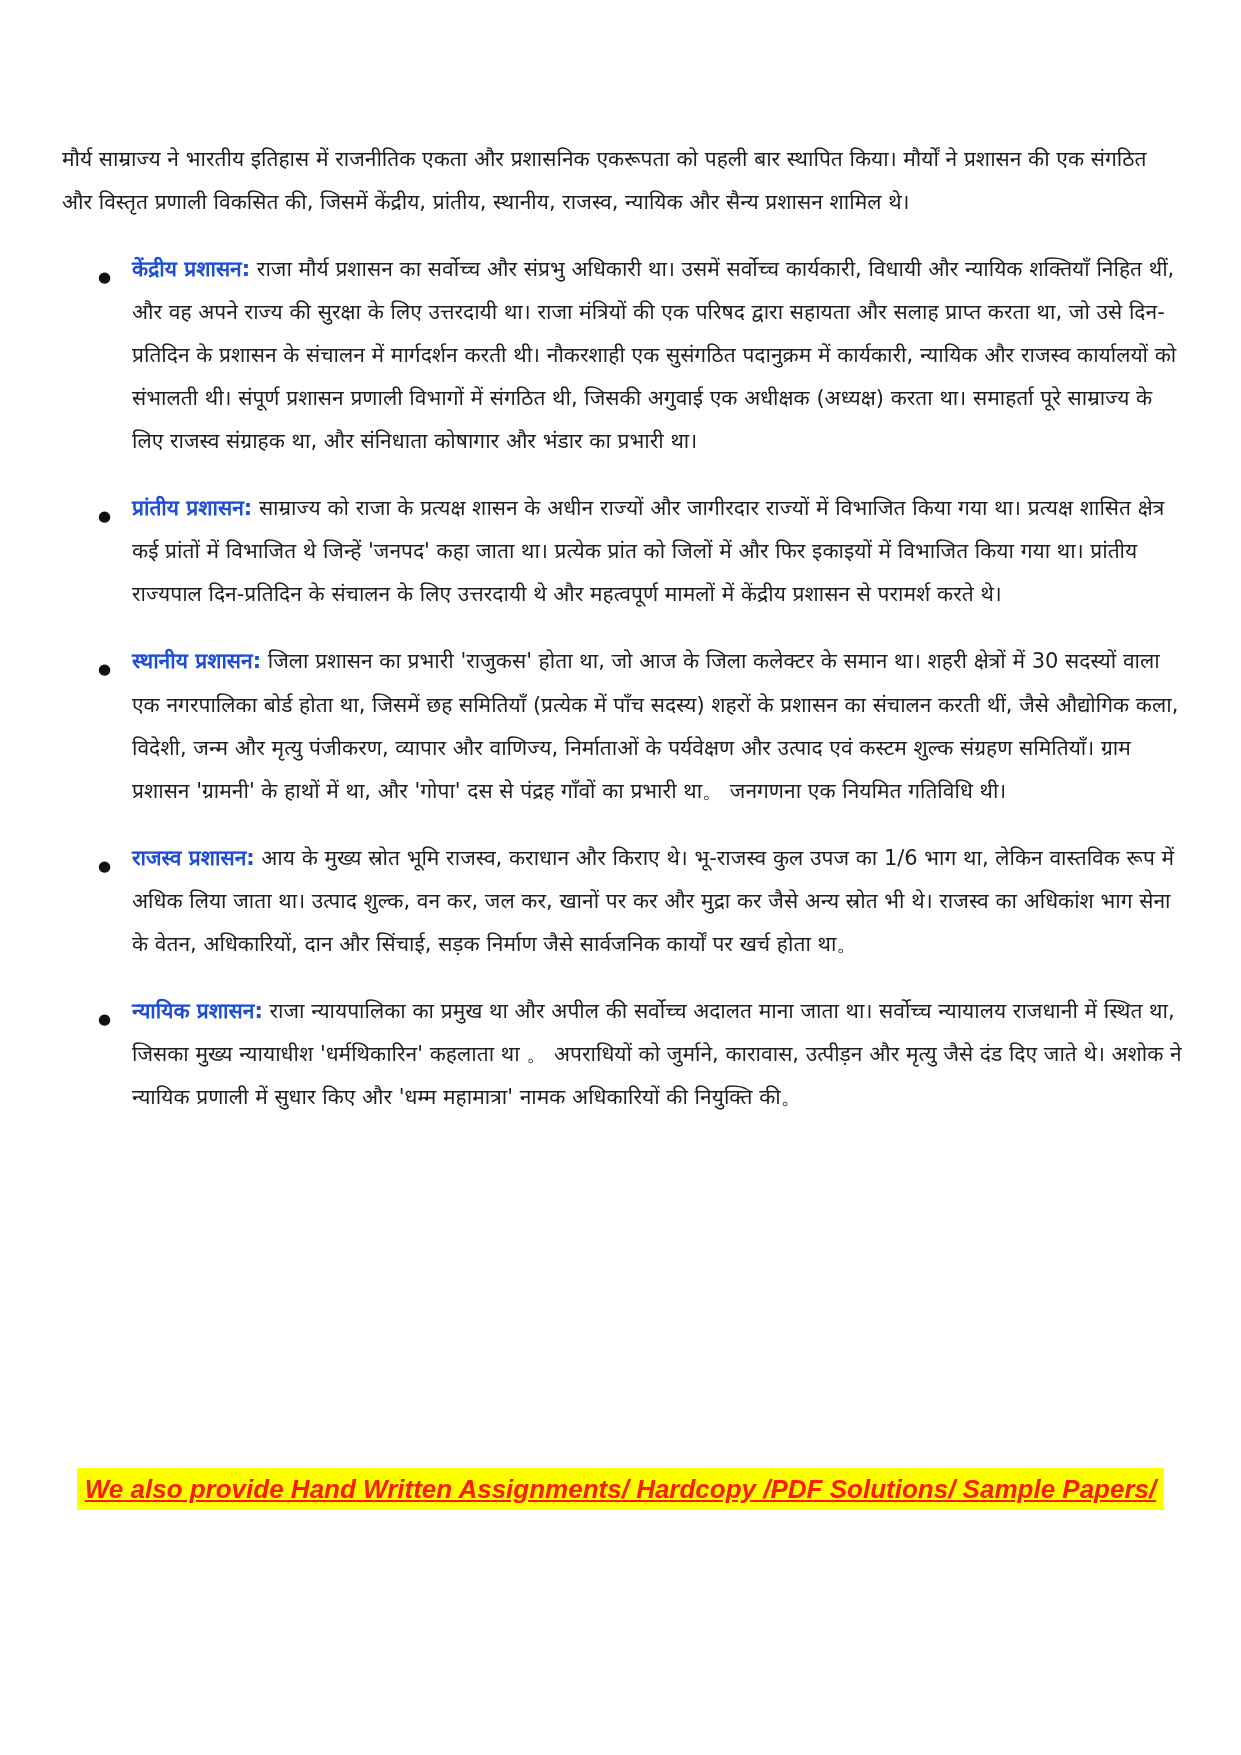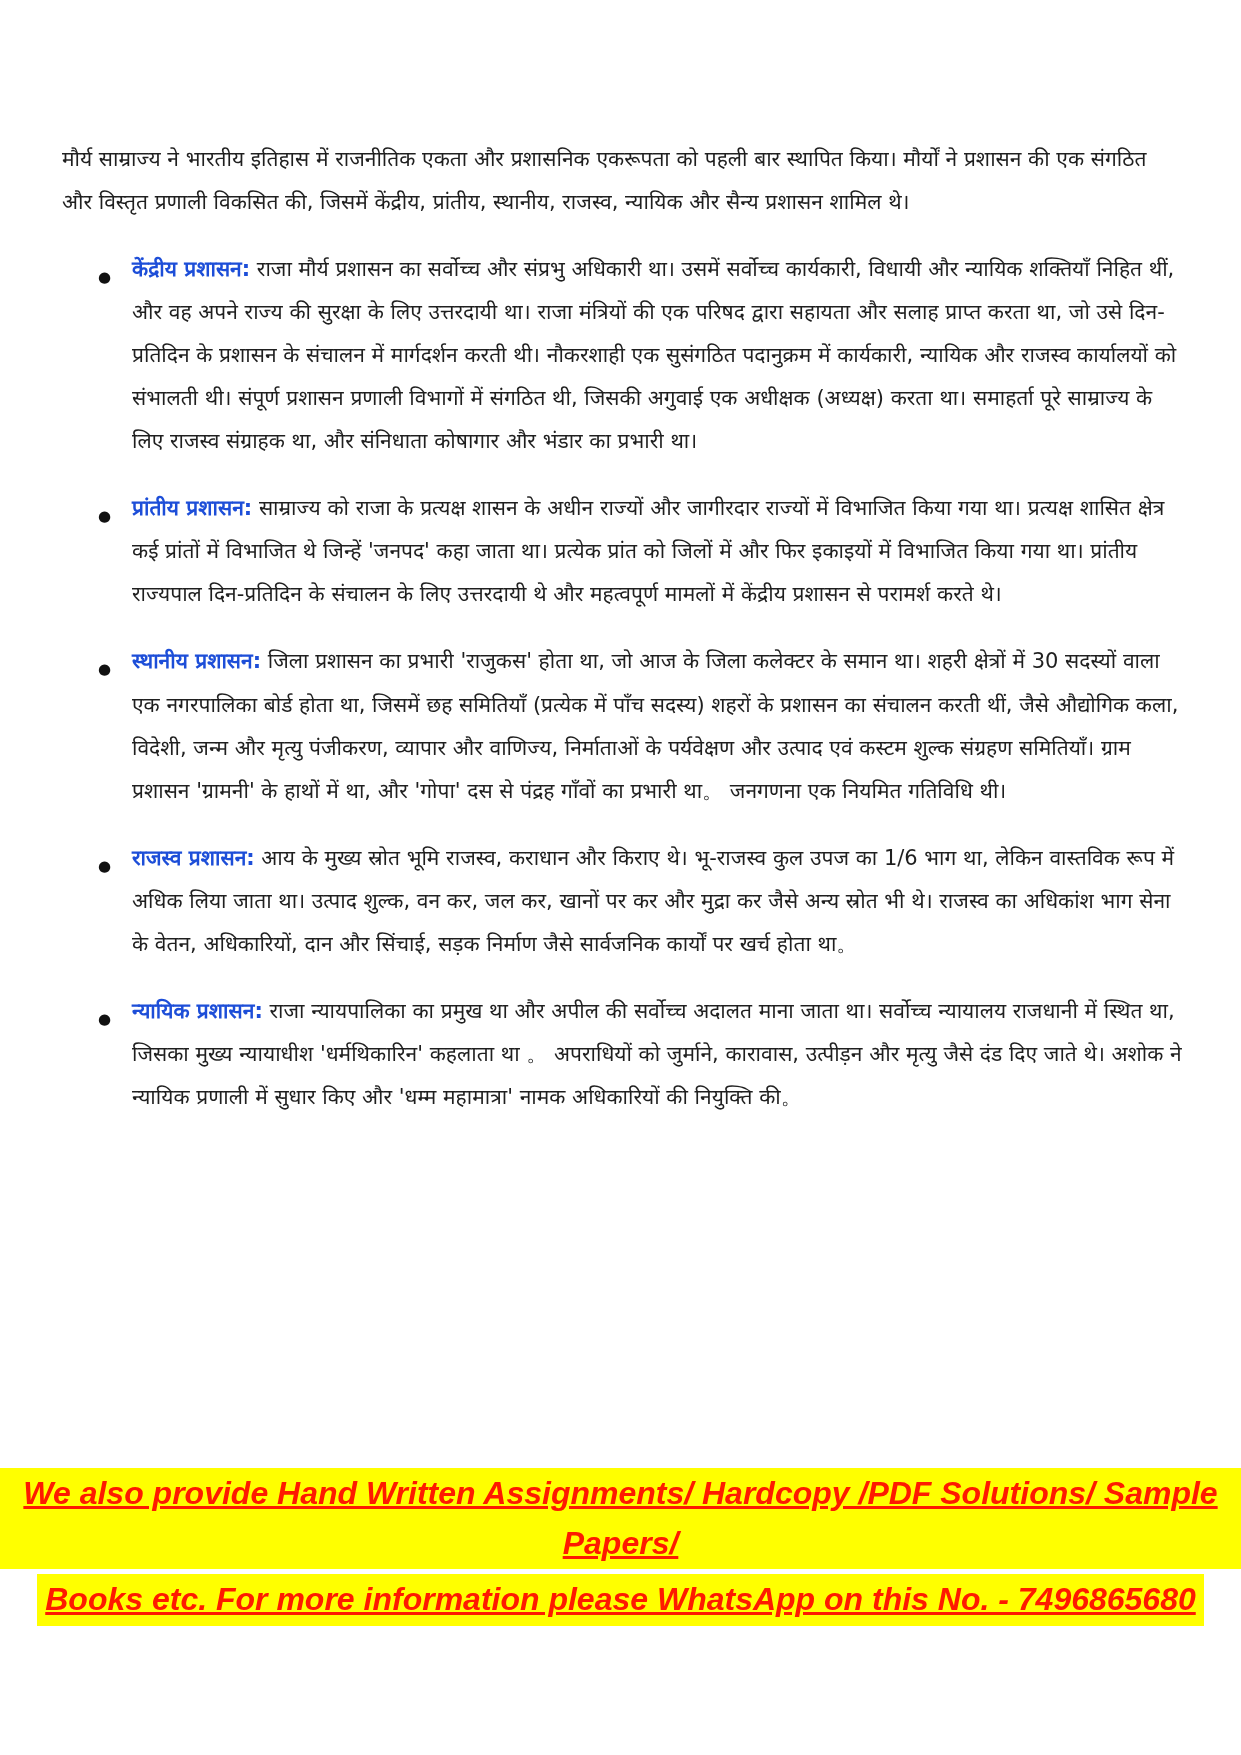--- a/index.html
+++ b/index.html
@@ -61,21 +61,21 @@
   .footer-line {
     margin-bottom: 5px;
   }
   .footer-line span {
     display: inline-block;
     background: var(--footer-bg, #ffff00);
     color: var(--footer-fg, #fe1a00);
     font-weight: bold;
     font-style: italic;
     text-decoration: underline;
-    font-size: 32px;
+    font-size: 26px;
     line-height: 1.55;
     padding: 1px 8px;
   }
 </style>
 </head>
 <body>
 
 <div class="page">
 
   <div class="content">
@@ -109,18 +109,15 @@
         <span class="bullet-label">न्यायिक प्रशासन:</span><span class="bullet-text"> राजा न्यायपालिका का प्रमुख था और अपील की सर्वोच्च अदालत माना जाता था। सर्वोच्च न्यायालय राजधानी में स्थित था, जिसका मुख्य न्यायाधीश 'धर्मथिकारिन' कहलाता था 。 अपराधियों को जुर्माने, कारावास, उत्पीड़न और मृत्यु जैसे दंड दिए जाते थे। अशोक ने न्यायिक प्रणाली में सुधार किए और 'धम्म महामात्रा' नामक अधिकारियों की नियुक्ति की。</span>
       </li>
 
     </ul>
   </div>
 
   <div class="footer">
     <div class="footer-line">
       <span>We also provide Hand Written Assignments/ Hardcopy /PDF Solutions/ Sample Papers/</span>
     </div>
-    <div class="footer-line">
-      <span>Books etc. For more information please WhatsApp on this No. - 7496865680</span>
-    </div>
   </div>
 
 </div>
 
 </body></html>

